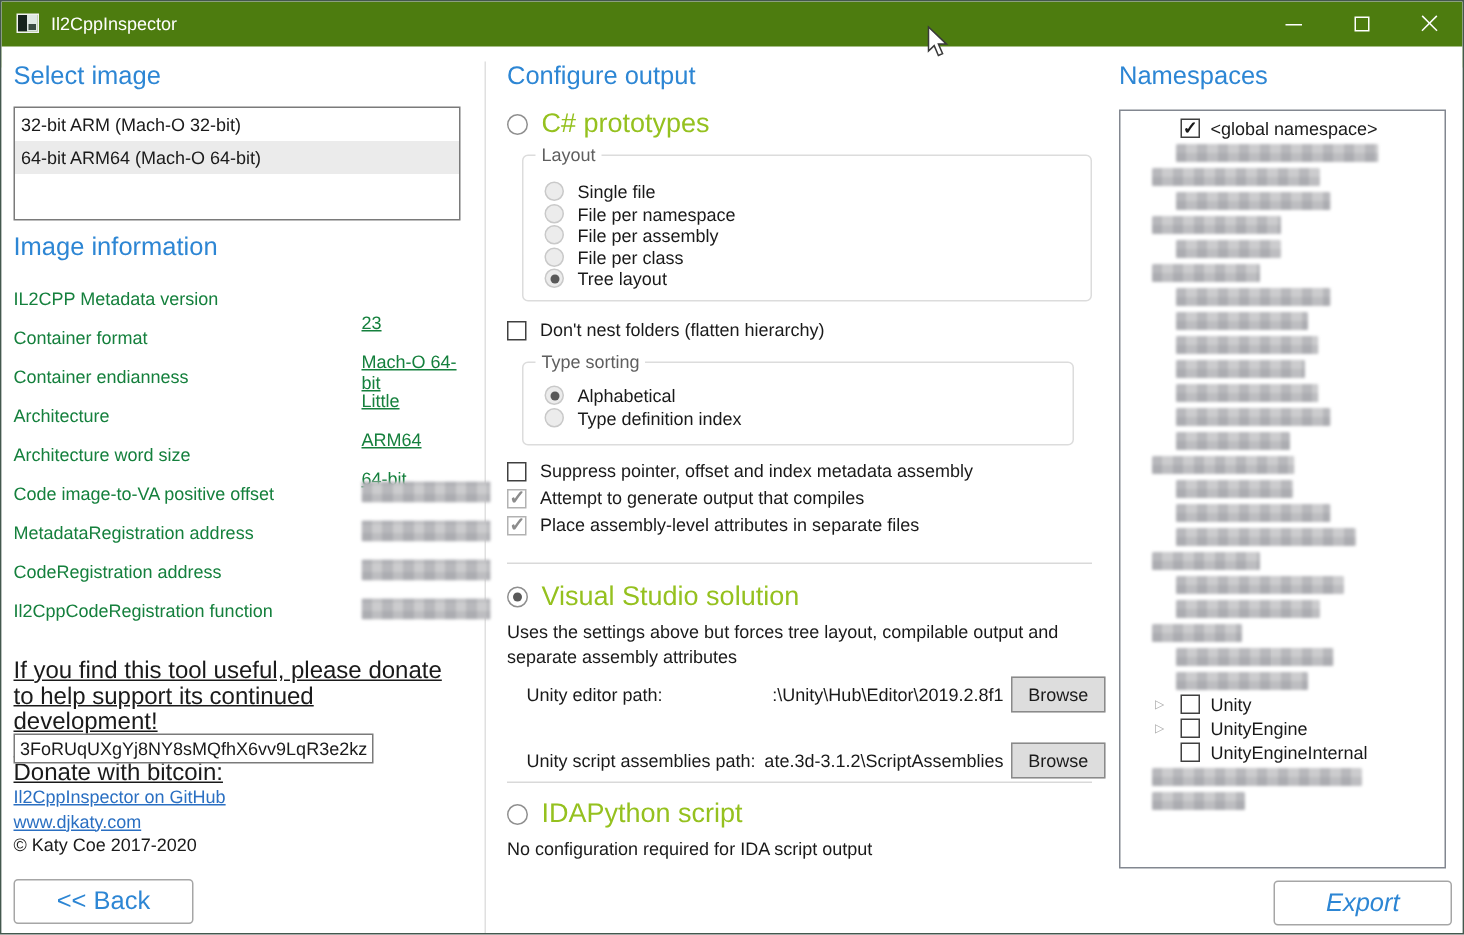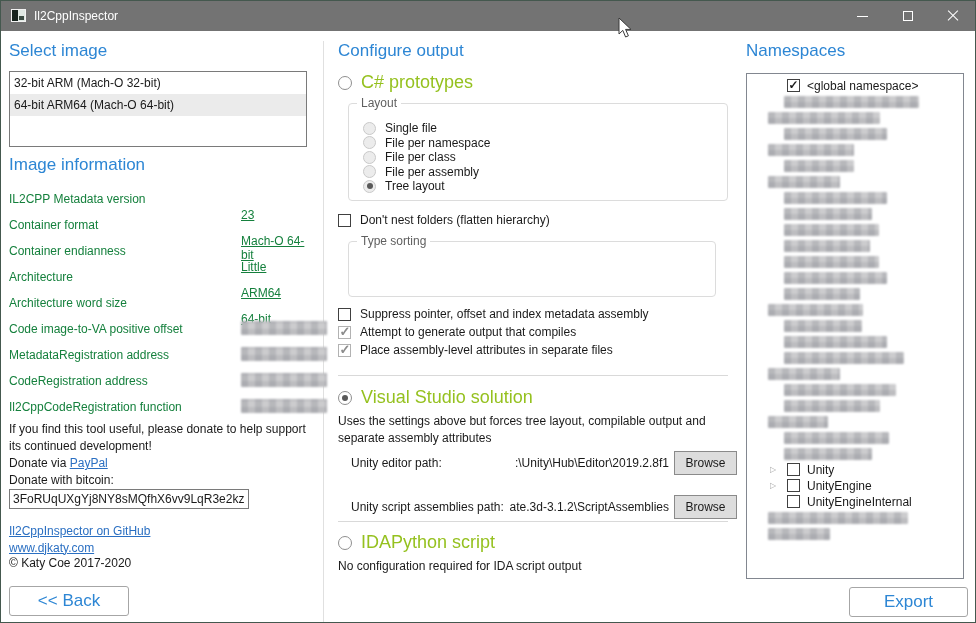--- a/index.html
+++ b/index.html
@@ -5,21 +5,21 @@
   * { margin:0; padding:0; box-sizing:border-box; }
   html,body { background:#9a9a9a; }
   body { font-family:"Liberation Sans", sans-serif; }
   .window {
     position:relative; width:976px; height:623px; background:#fff;
     border:1px solid #44584e; overflow:hidden;
   }
   
   .titlebar {
     position:absolute; left:0; top:0; right:0; height:44px;
-    background:#737373; display:flex; align-items:center; color:#fff;
+    background:#4d7c0f; display:flex; align-items:center; color:#fff;
   }
   .app-icon { position:absolute; left:10px; top:8px; width:15px; height:13px;
     border:1px solid #f2f2f2; background:linear-gradient(90deg,#16231d 0 45%, #dfe8e3 45% 100%); }
   .app-icon::after { content:""; position:absolute; right:1px; bottom:1px; width:5px; height:4px; background:#3a4b42; }
   .title-text { position:absolute; left:33px; top:0; line-height:30px; font-size:12px; }
   .caption-btn { position:absolute; top:0; width:45px; height:30px; display:flex; align-items:center; justify-content:center; }
   .btn-min { right:90px; } .btn-max { right:45px; } .btn-close { right:0; }
   .glyph-min { width:11px; height:1px; background:#fff; }
   .glyph-max { width:10px; height:10px; border:1px solid #fff; }
   .glyph-close { position:relative; width:12px; height:12px; }
@@ -45,48 +45,48 @@
   .info-table { position:absolute; left:0; top:156px; width:302px; }
   .info-row { position:relative; height:26px; font-size:12px; color:#15803d; }
   .info-row .lbl { position:absolute; left:0; top:5px; }
   .info-row .val { position:absolute; left:232px; top:21px;text-decoration:underline; }
   .redact { background:
       repeating-linear-gradient(90deg, rgba(110,112,122,.22) 0 7px, rgba(0,0,0,0) 7px 14px),
       repeating-linear-gradient(0deg, rgba(120,122,130,.18) 0 6px, rgba(0,0,0,0) 6px 12px),
       #ccccce;
     filter:blur(1px); border-radius:1px; }
   .info-row .redact { position:absolute; left:232px; top:4px; width:86px; height:14px; }
-  .donate { position:absolute; left:0; top:390px; width:300px; font-size:12px; line-height:17px; color:#1a1a1a; }
+  .donate { position:absolute; left:0; top:408px; width:300px; font-size:16px; line-height:17px; color:#1a1a1a;text-decoration:underline; }
   a.link { color:#2a6fc2; text-decoration:underline; cursor:pointer; }
   .btc-box { position:absolute; left:0; top:458px; width:240px; height:20px;
     border:1px solid #7a7a7a; font-size:12px; font-family:"Liberation Sans",sans-serif;
     padding:0 3px; color:#1a1a1a; background:#fff; }
   .left-links { position:absolute; left:0; top:492px; font-size:12px; line-height:16.5px; }
   .copyright { position:absolute; left:0; top:525px; font-size:12px; color:#1a1a1a; }
   .big-btn { position:absolute; height:30px; background:#fff; border:1px solid #a6a6a6;
     border-radius:3px; color:#2d86d4; font-size:17px; font-family:"Liberation Sans",sans-serif;
     display:flex; align-items:center; justify-content:center; cursor:pointer; }
   .back-btn { left:0; top:555px; width:120px; }
-  .export-btn { left:103px; top:556px; width:119px; }
+  .export-btn { left:103px; top:556px; width:119px;font-style:italic; }
 
   
   .cfg-heading { position:absolute; left:0; top:10px; }
   .opt-row { position:absolute; left:0; display:flex; align-items:center; gap:9px; }
   .opt-label { font-size:18px; color:#95c11f; }
   .radio { width:13px; height:13px; border-radius:50%; border:1px solid #8f8f8f; background:#fff;
     position:relative; flex:none; display:inline-block; }
   .radio.big { width:14px; height:14px; }
   .radio.dis { border-color:#c9c9c9; background:#ececec; }
   .radio.sel::after { content:""; position:absolute; left:50%; top:50%; width:6px; height:6px;
     margin:-3px 0 0 -3px; border-radius:50%; background:#595959; }
   .groupbox { position:absolute; border:1px solid #dcdcdc; border-radius:4px; }
   .groupbox .gb-label { position:absolute; left:8px; top:-8px; background:#fff; padding:0 4px;
     font-size:12px; color:#5f5f5f; }
   .gb-items { position:absolute; left:14px; right:4px; }
-  .gb-row { display:flex; align-items:center; gap:9px; height:14.5px; font-size:12px; color:#1a1a1a; }
+  .gb-row { display:flex; align-items:flex-start; gap:9px; height:14.5px; font-size:12px; color:#1a1a1a; }
   .cb { width:13px; height:13px; border:1px solid #404040; background:#fff; position:relative; flex:none; display:inline-block; }
   .cb.dis { border-color:#b2b2b2; }
   .cb.checked::after { content:"\2713"; position:absolute; left:0.5px; top:-2.5px; font-size:13px; font-weight:bold; color:#8c8c8c; }
   .cb.checked.black::after { color:#1a1a1a; font-size:12px; top:-2px; }
   .cb-row { position:absolute; left:0; display:flex; align-items:center; gap:9px; font-size:12px; color:#1a1a1a; }
   .h-divider { position:absolute; left:0; width:390px; height:1px; background:#d9d9d9; }
   .opt-desc { position:absolute; left:0; width:392px; font-size:12px; line-height:16.5px; color:#1a1a1a; }
   .field-row { position:absolute; left:13px; width:379px; height:24px; font-size:12px; color:#1a1a1a; }
   .field-row .flbl { position:absolute; left:0; top:5px; }
   .field-row .fval { position:absolute; left:120px; width:198px; top:5px; text-align:right; white-space:nowrap; overflow:hidden; }
@@ -202,40 +202,50 @@
             <div class="gb-row">
               <div class="radio dis"></div>
               <div>Single file</div>
             </div>
             <div class="gb-row">
               <div class="radio dis"></div>
               <div>File per namespace</div>
             </div>
             <div class="gb-row">
               <div class="radio dis"></div>
+              <div>File per assembly</div>
+            </div>
+            <div class="gb-row">
+              <div class="radio dis"></div>
               <div>File per class</div>
-            </div>
-            <div class="gb-row">
-              <div class="radio dis"></div>
-              <div>File per assembly</div>
             </div>
             <div class="gb-row">
               <div class="radio dis sel"></div>
               <div>Tree layout</div>
             </div>
           </div>
       </div>
 
       <div class="cb-row" style="top:182px;">
         <span class="cb"></span>
         <span>Don't nest folders (flatten hierarchy)</span>
       </div>
 
       <div class="groupbox" style="left:10px; top:210px; width:368px; height:56px;">
         <span class="gb-label">Type sorting</span>
+        <div class="gb-items" style="top:15px;">
+            <div class="gb-row">
+              <div class="radio dis sel"></div>
+              <div>Alphabetical</div>
+            </div>
+            <div class="gb-row">
+              <div class="radio dis"></div>
+              <div>Type definition index</div>
+            </div>
+          </div>
       </div>
 
       <div id="mid-checkboxes">
           <div class="cb-row" style="top: 276px;">
             <div class="cb"></div>
             <div>Suppress pointer, offset and index metadata assembly</div>
           </div>
           <div class="cb-row" style="top: 294px;">
             <div class="cb checked dis"></div>
             <div>Attempt to generate output that compiles</div>

